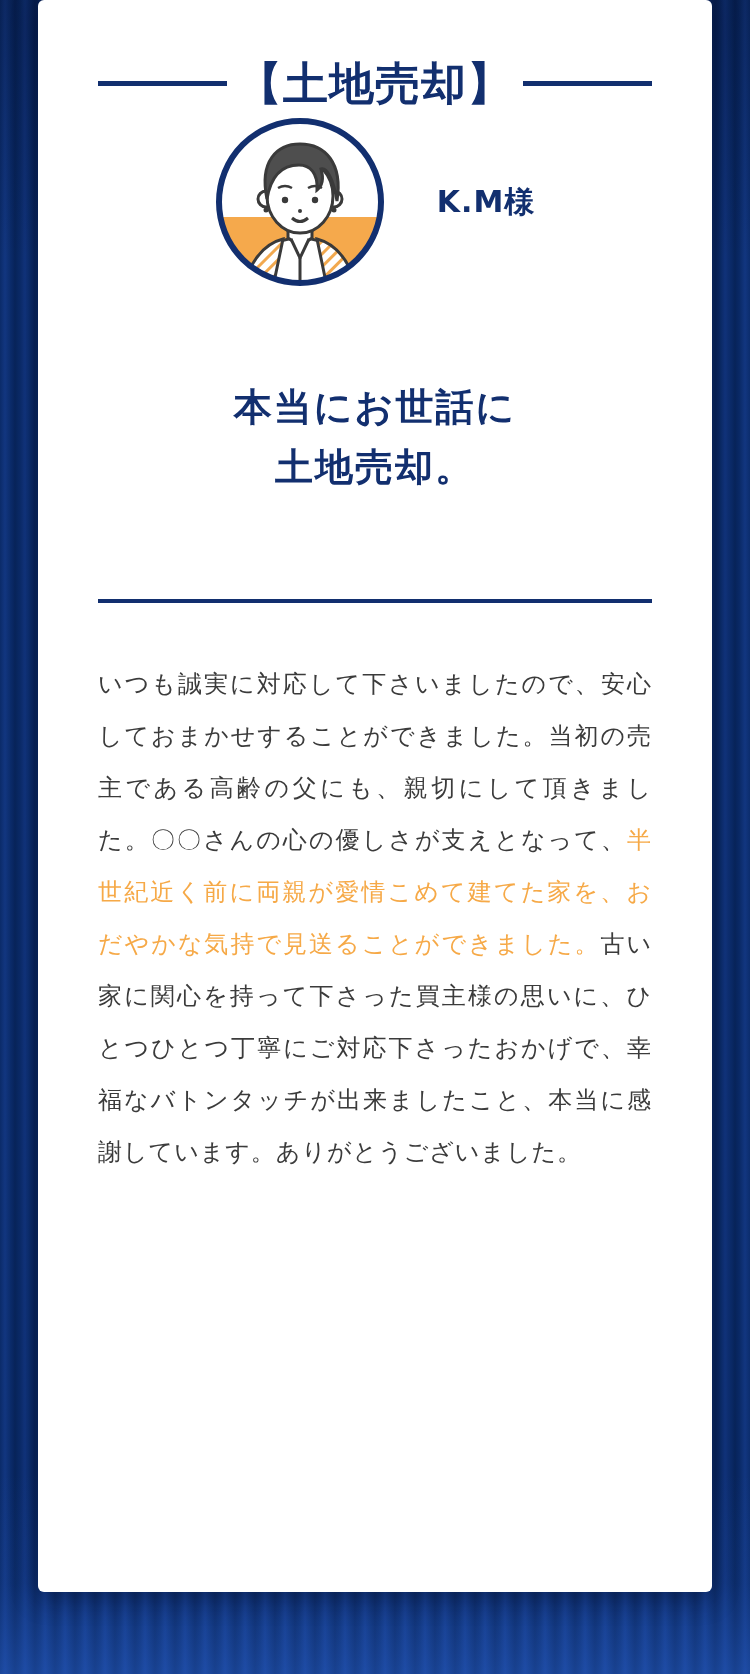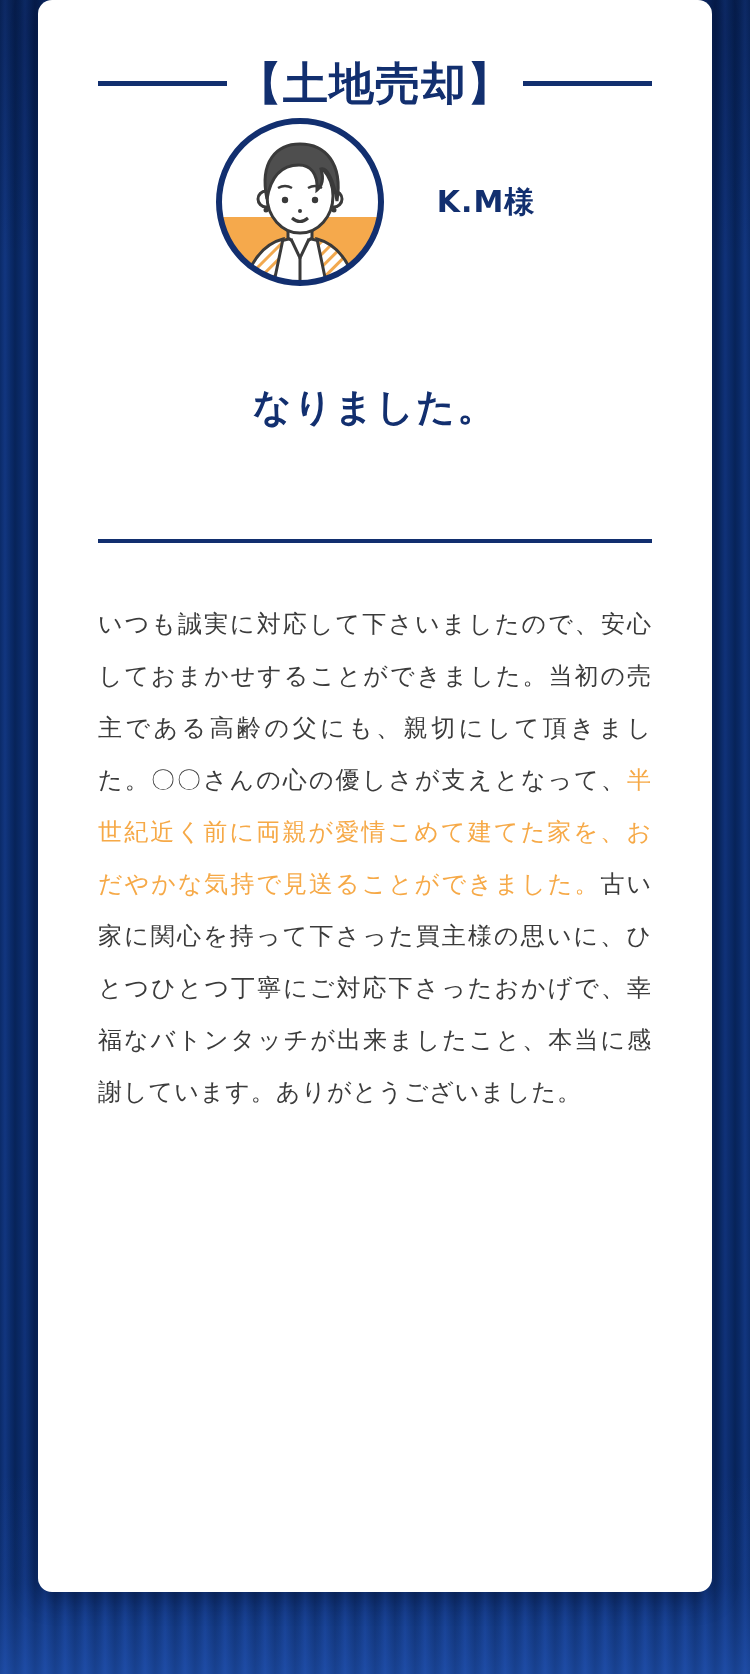--- a/index.html
+++ b/index.html
@@ -19,21 +19,21 @@
       repeating-linear-gradient(90deg,
         #0B2B69 0px, #123680 5px, #0C2D6D 10px, #08245B 15px, #0B2B69 20px);
   }
   .card {
     position: absolute;
     left: 38px;
     top: 0;
     width: 674px;
     height: 1592px;
     background: #FFFFFF;
-    border-radius: 14px;
+    border-radius: 6px;
     box-shadow: 0 6px 26px rgba(0, 10, 40, 0.45);
     box-sizing: border-box;
     padding: 52px 60px 0 60px;
   }
   .cat-header {
     display: flex;
     align-items: center;
     justify-content: center;
     color: #122F6F;
   }
@@ -140,20 +140,21 @@
           <circle cx="85" cy="94" r="2" fill="#3A3A3A"></circle>
           <path d="M77 101 Q85 108 93 101" stroke="#3A3A3A" stroke-width="3" fill="none"></path>
         </g>
         <circle cx="85" cy="85" r="81" fill="none" stroke="#122F6F" stroke-width="6"></circle>
       </svg>
     </div>
     <div class="customer-name">K.M様</div>
   </div>
 
   <div class="review-title">
-    <div>なりました。</div>
+    <div>本当にお世話に</div>
+    <div>土地売却。</div>
   </div>
 
   <div class="divider"></div>
 
   <p class="review-body"><span>いつも誠実に対応して下さいましたので、安心しておまかせすることができました。当初の売主である高齢の父にも、親切にして頂きました。〇〇さんの心の優しさが支えとなって、</span><span class="highlight">半世紀近く前に両親が愛情こめて建てた家を、おだやかな気持で見送ることができました。</span><span>古い家に関心を持って下さった買主様の思いに、ひとつひとつ丁寧にご対応下さったおかげで、幸福なバトンタッチが出来ましたこと、本当に感謝しています。ありがとうございました。</span></p>
 
 </div>
 
 </body></html>

